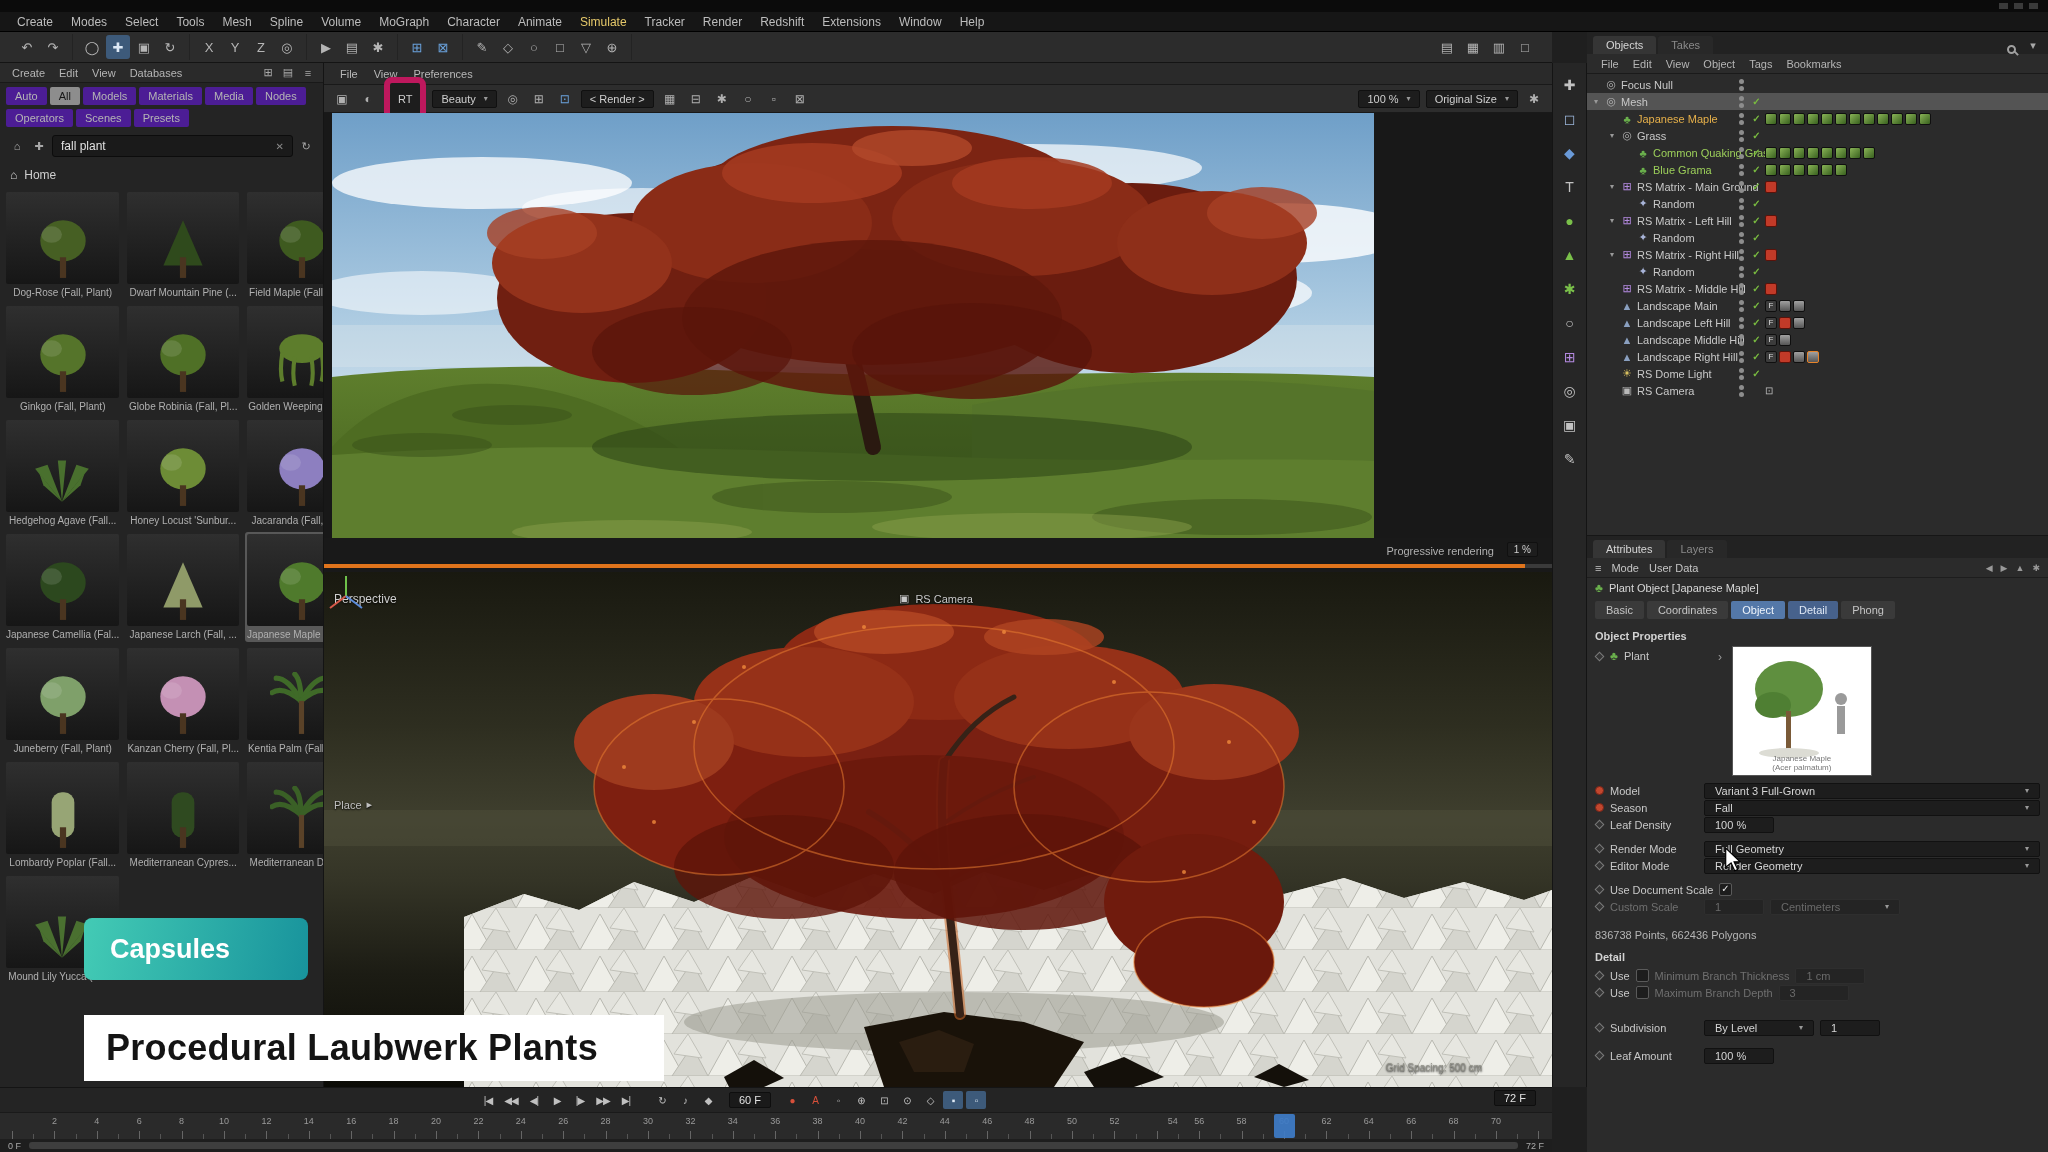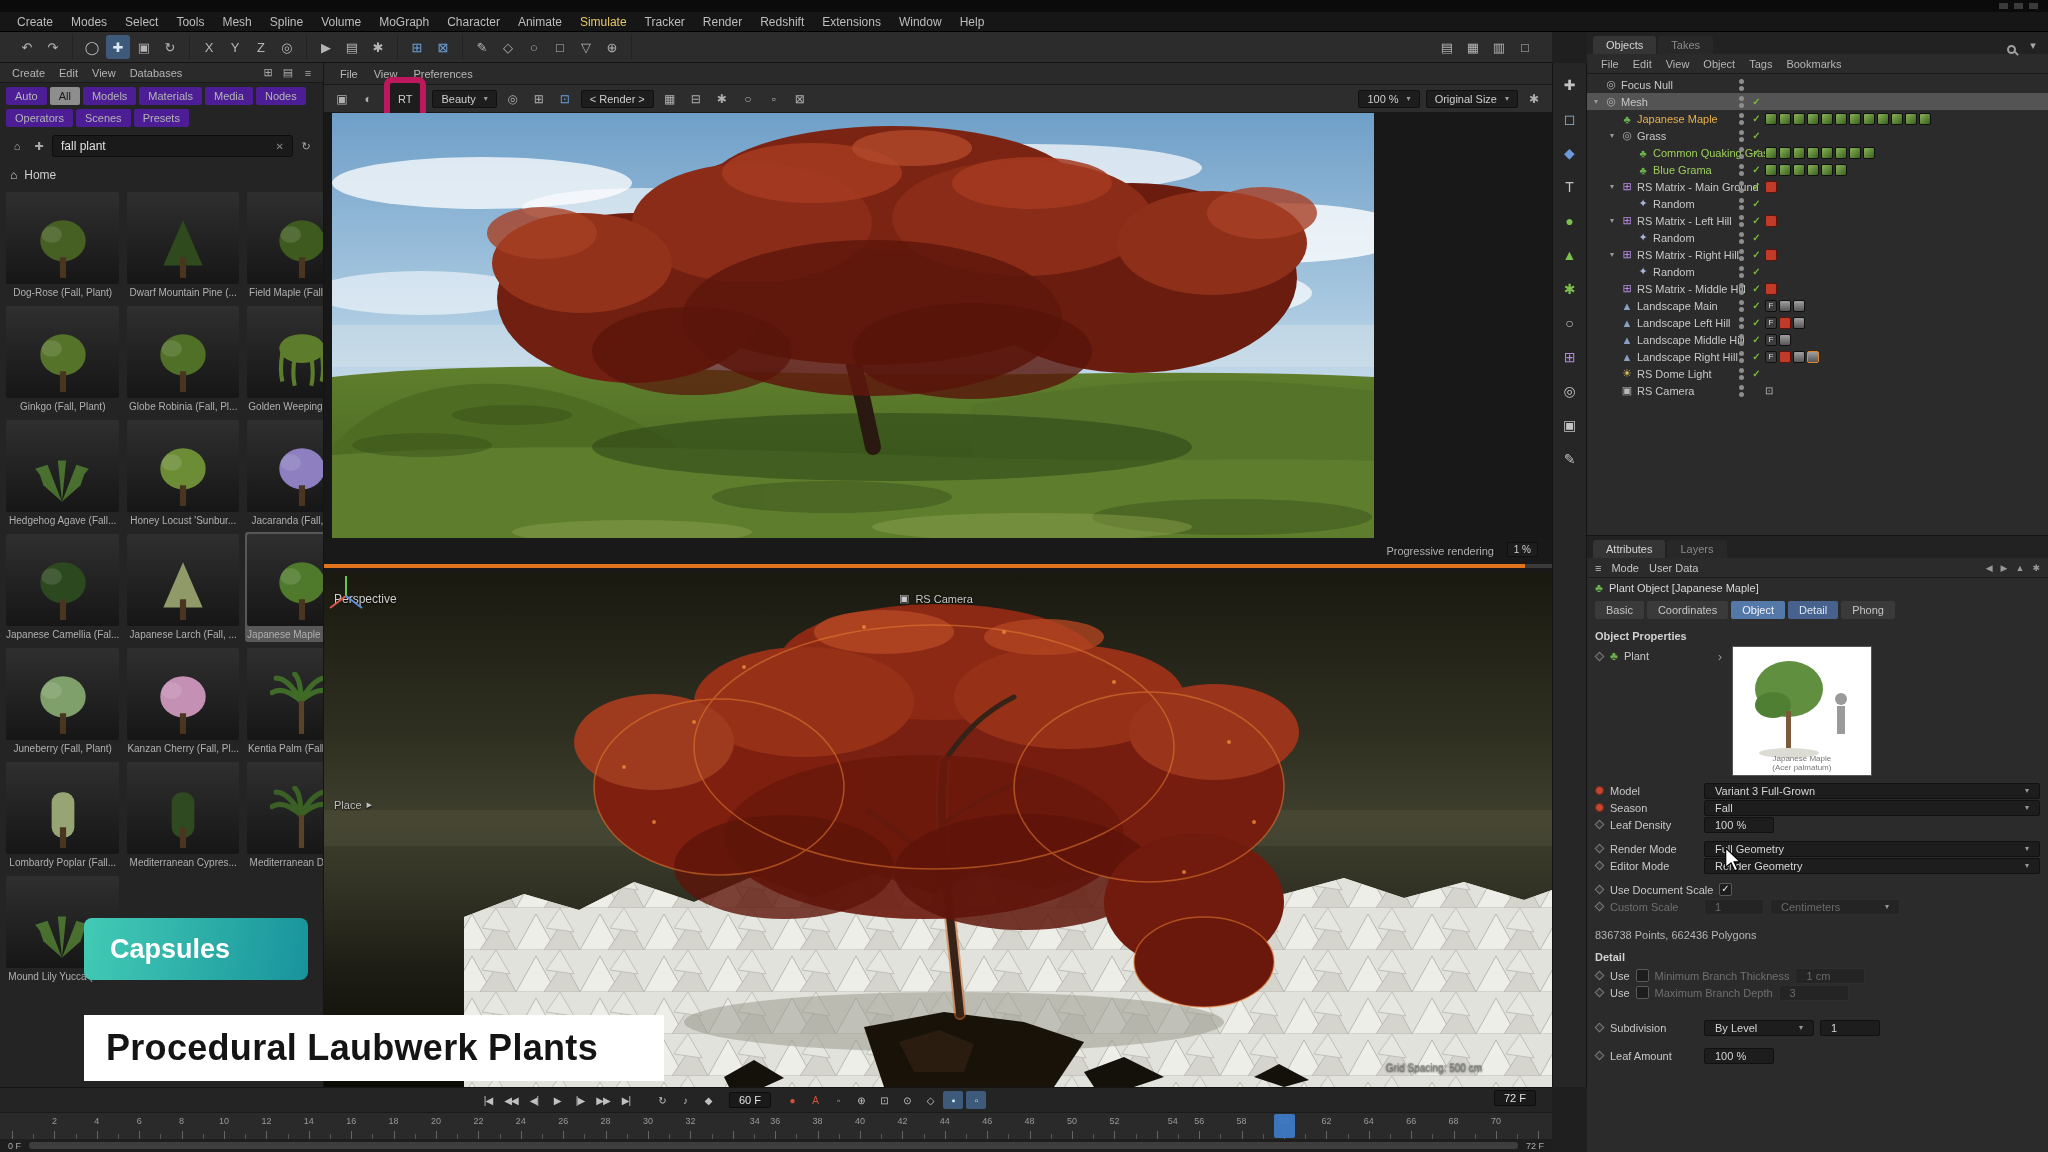--- a/index.html
+++ b/index.html
@@ -1311,21 +1311,21 @@
         <div class="tick-label" style="left: 308.8px;">14</div>
         <div class="tick-label" style="left: 351.2px;">16</div>
         <div class="tick-label" style="left: 393.6px;">18</div>
         <div class="tick-label" style="left: 436px;">20</div>
         <div class="tick-label" style="left: 478.4px;">22</div>
         <div class="tick-label" style="left: 520.8px;">24</div>
         <div class="tick-label" style="left: 563.2px;">26</div>
         <div class="tick-label" style="left: 605.6px;">28</div>
         <div class="tick-label" style="left: 648px;">30</div>
         <div class="tick-label" style="left: 690.4px;">32</div>
-        <div class="tick-label" style="left: 732.8px; margin-left: 22px;">34</div>
+        <div class="tick-label" style="left: 732.8px;">34</div>
         <div class="tick-label" style="left: 775.2px;">36</div>
         <div class="tick-label" style="left: 817.6px;">38</div>
         <div class="tick-label" style="left: 860px;">40</div>
         <div class="tick-label" style="left: 902.4px;">42</div>
         <div class="tick-label" style="left: 944.8px;">44</div>
         <div class="tick-label" style="left: 987.2px;">46</div>
         <div class="tick-label" style="left: 1029.6px;">48</div>
         <div class="tick-label" style="left: 1072px;">50</div>
         <div class="tick-label" style="left: 1114.4px;">52</div>
         <div class="tick-label" style="left: 1156.8px; padding-left: 32px;">54</div>

